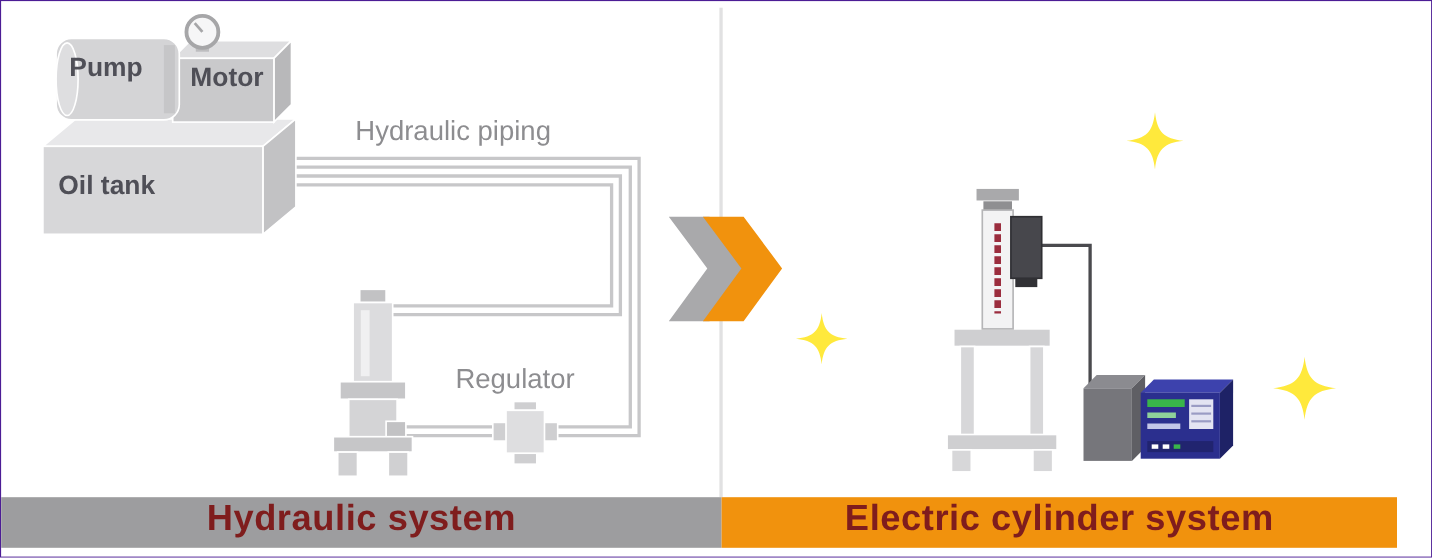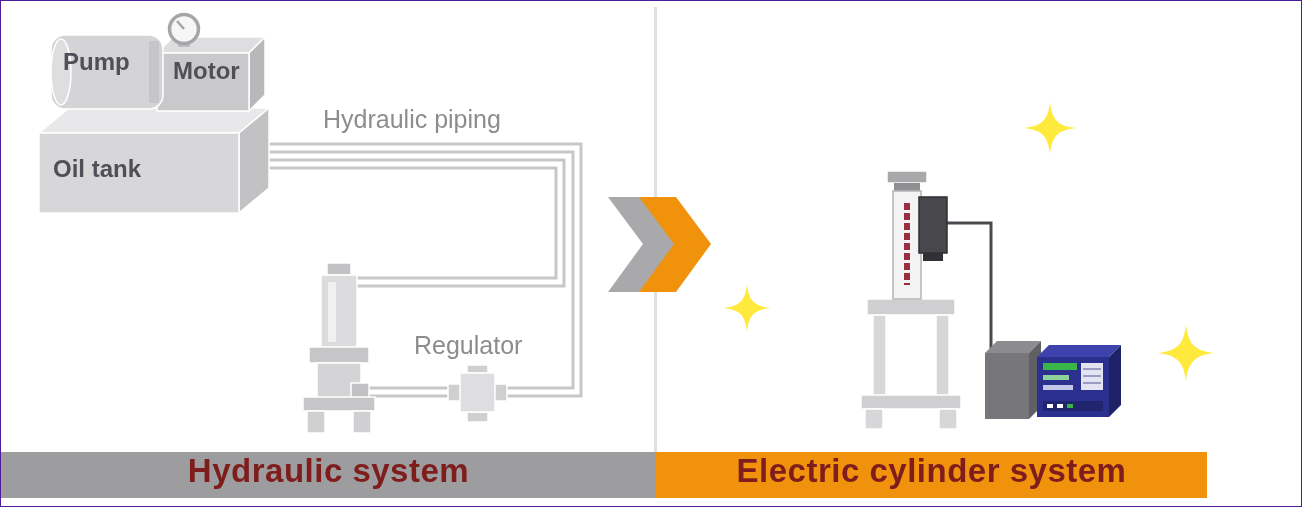--- a/index.html
+++ b/index.html
@@ -6,21 +6,21 @@
   html,body{background:#ffffff;font-family:"Liberation Sans",sans-serif}
   .stage{position:relative;width:1302px;height:507px;background:#ffffff;border:1px solid #4c1d95;overflow:hidden}
   .divider{position:absolute;left:653px;top:6px;width:3px;height:445px;background:#e1e1e2;z-index:0}
   .art{position:absolute;left:0;top:0;z-index:1}
   .label{position:absolute;z-index:2;white-space:nowrap;line-height:1.1}
   .label-dark{color:var(--label-dark,#4f4f57);font-weight:700;font-size:24px}
   .label-gray{color:var(--label-gray,#8d8d90);font-weight:500;font-size:25px}
   .banner{position:absolute;top:451px;height:46px;display:flex;justify-content:center;
           color:#7f1d1d;font-weight:700;font-size:33px;letter-spacing:.5px;z-index:3}
   .banner-left{left:0;width:655px;background:var(--banner-gray,#9d9d9f)}
-  .banner-right{left:655px;width:551px;background:var(--banner-orange,#f1920d)}
+  .banner-right{left:655px;width:614px;background:var(--banner-orange,#f1920d)}
   .pipe{stroke:var(--pipe-gray,#c7c7c9);stroke-width:11;fill:none}
   .pipe-core{stroke:#ffffff;stroke-width:5;fill:none}
   .mach{stroke:#ffffff;stroke-width:1.5}
   .chev-gray{fill:var(--arrow-gray,#a9a9ab)}
   .chev-orange{fill:var(--arrow-orange,#f1920d)}
   .sparkle{fill:var(--sparkle-yellow,#ffe93c)}
 </style>
 </head>
 <body>
 

